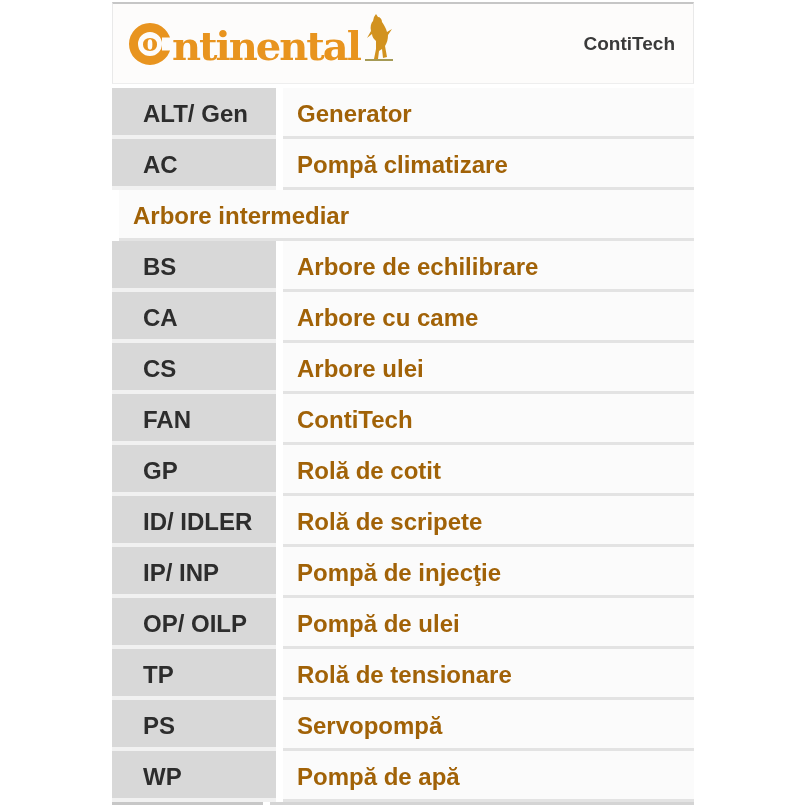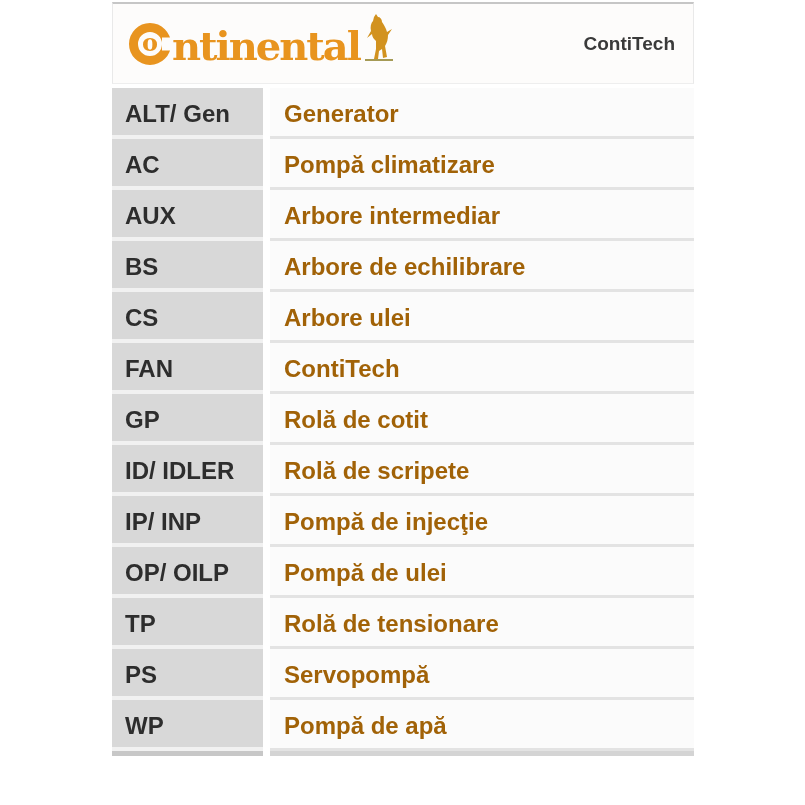--- a/index.html
+++ b/index.html
@@ -88,26 +88,26 @@
   
   .table {
     margin-top: 4px;
   }
   .row {
     display: flex;
     height: 51px;
   }
   .code-cell {
     box-sizing: border-box;
-    width: 151px;
+    width: 164px;
     background: #d8d8d8;
     box-shadow: inset 0 -4px 0 #f1f1f1;
     display: flex;
     align-items: center;
-    padding-left: 13px;
+    padding-left: 31px;
     font-size: 24px;
     font-weight: bold;
     color: #2d2d2d;
     flex: 0 0 auto;
   }
   .col-gap {
     width: 7px;
     background: #ffffff;
     flex: 0 0 auto;
   }
@@ -161,31 +161,35 @@
       <div class="desc-cell">Generator</div>
     </div>
 
     <div class="row">
       <div class="code-cell">AC</div>
       <div class="col-gap"></div>
       <div class="desc-cell">Pompă climatizare</div>
     </div>
 
     <div class="row">
-      <div class="code-cell">AUX</div>
       <div class="col-gap"></div>
       <div class="desc-cell">Arbore intermediar</div>
     </div>
 
     <div class="row">
       <div class="code-cell">BS</div>
       <div class="col-gap"></div>
       <div class="desc-cell">Arbore de echilibrare</div>
     </div>
 
+    <div class="row">
+      <div class="code-cell">CA</div>
+      <div class="col-gap"></div>
+      <div class="desc-cell">Arbore cu came</div>
+    </div>
 
     <div class="row">
       <div class="code-cell">CS</div>
       <div class="col-gap"></div>
       <div class="desc-cell">Arbore ulei</div>
     </div>
 
     <div class="row">
       <div class="code-cell">FAN</div>
       <div class="col-gap"></div>

